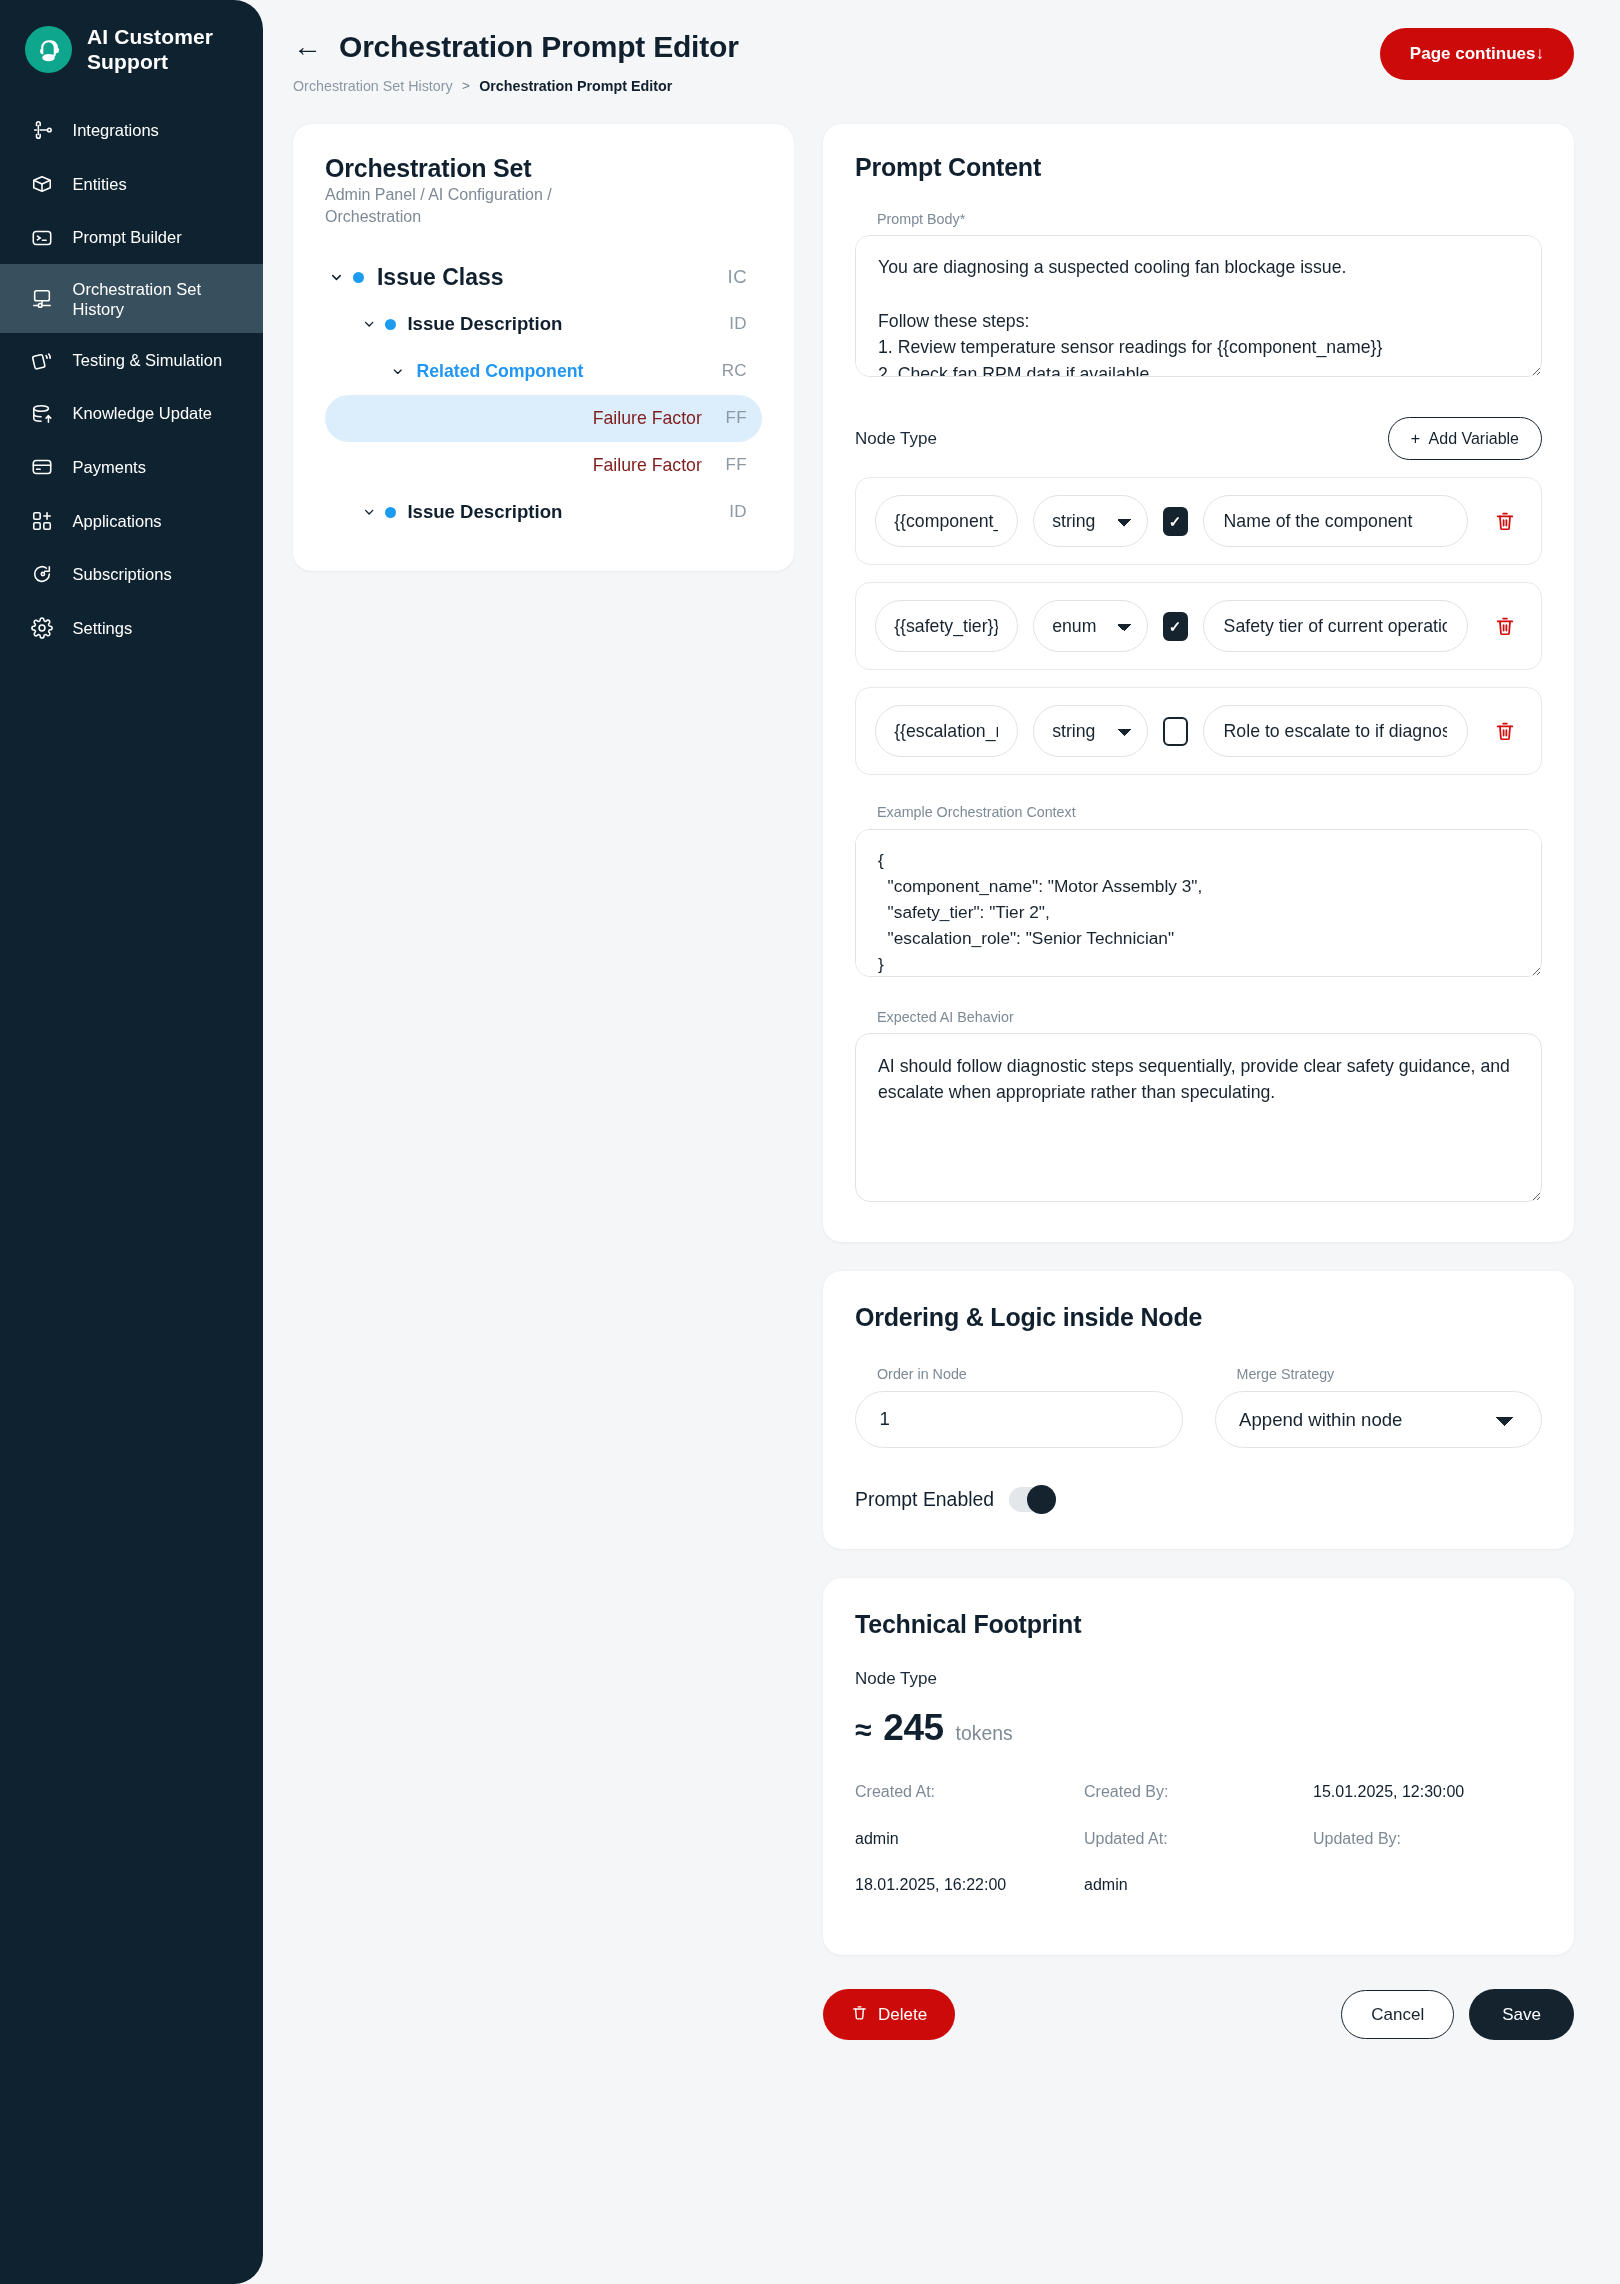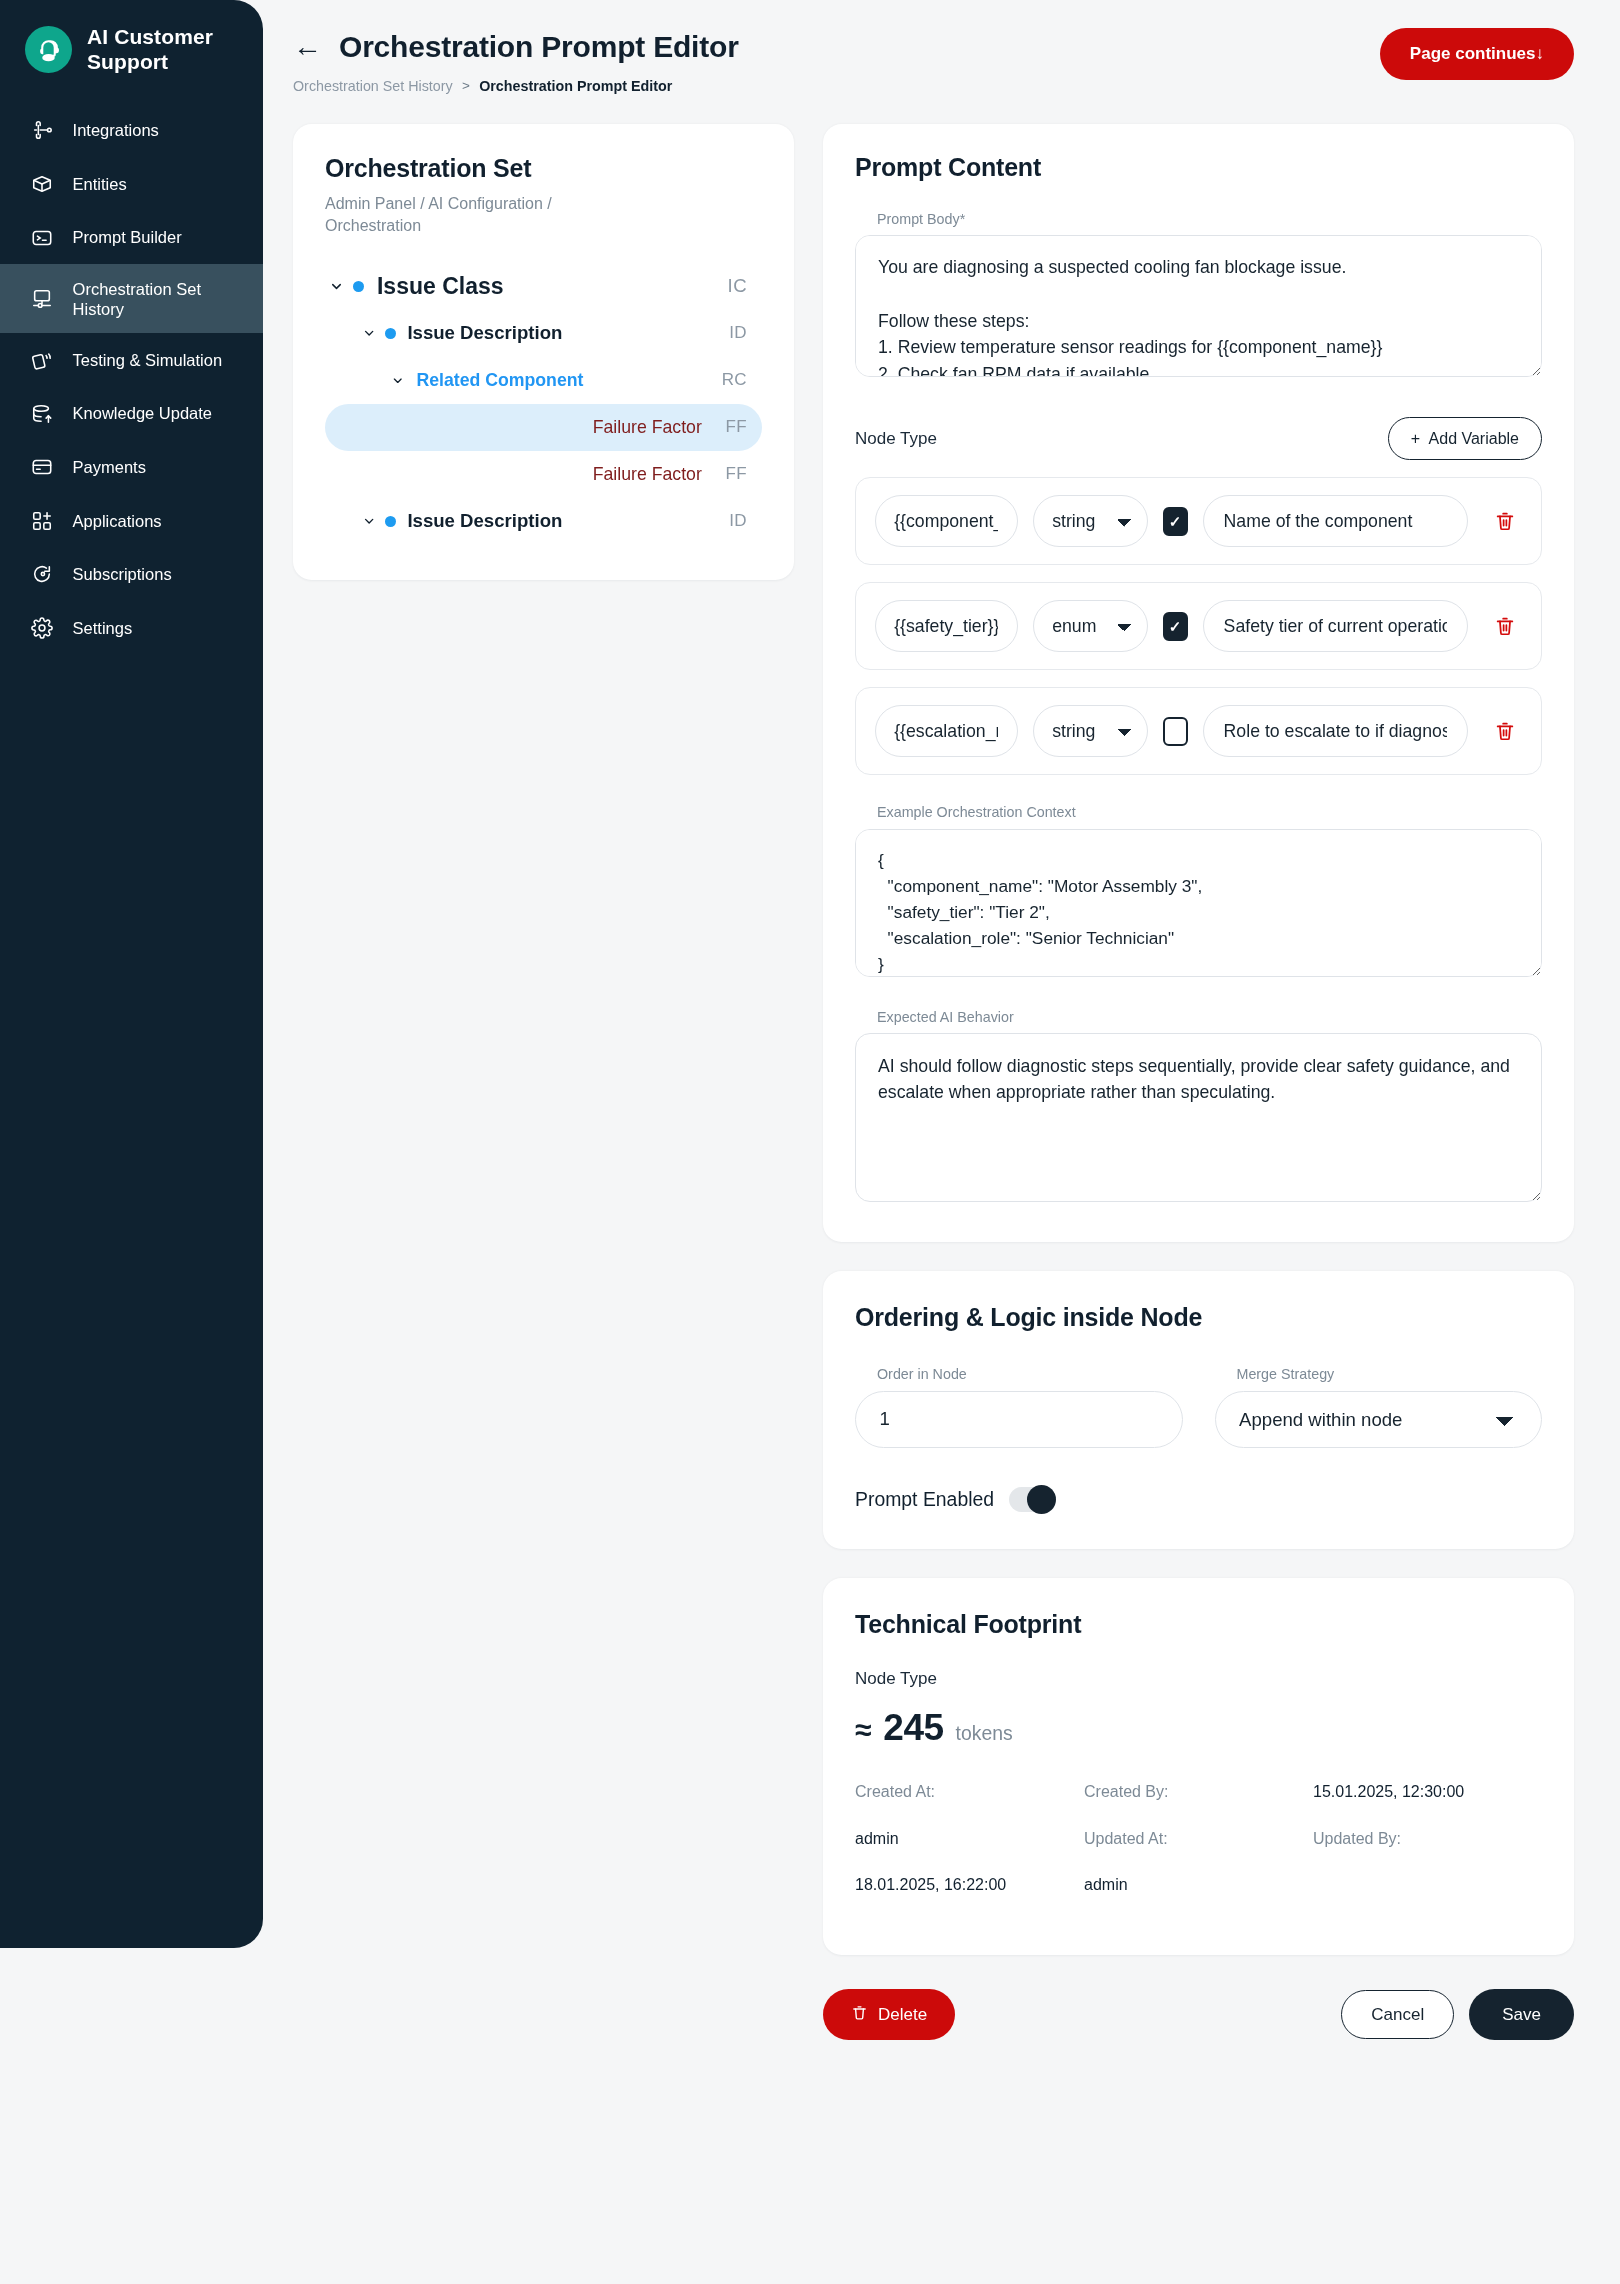--- a/index.html
+++ b/index.html
@@ -16,21 +16,21 @@
     position: relative;
     background: #f5f6f7;
     overflow-x: hidden;
   }
 
   
   .sidebar {
     position: absolute;
     left: 0; top: 0;
     width: 263px;
-    height: 1948px;
+    height: 2284px;
     background: #0f2230;
     border-top-right-radius: 29px;
     border-bottom-right-radius: 29px;
     padding-top: 0;
     z-index: 5;
   }
   .brand {
     display: flex;
     align-items: center;
     gap: 15px;
@@ -146,21 +146,21 @@
 
   
   .tree-card { padding: 30px 32px 35px 32px; }
   .tree-title {
     font-size: 25px;
     font-weight: bold;
     color: #11202e;
     letter-spacing: -0.2px;
   }
   .tree-sub {
-    margin-top: 10px;
+    margin-top: 1px;
     font-size: 16px;
     color: #7d8a96;
     line-height: 1.42;
     max-width: 321px;
   }
   .tree { margin-top: 25px; }
   .tree-row {
     display: flex;
     align-items: center;
     height: 47px;

